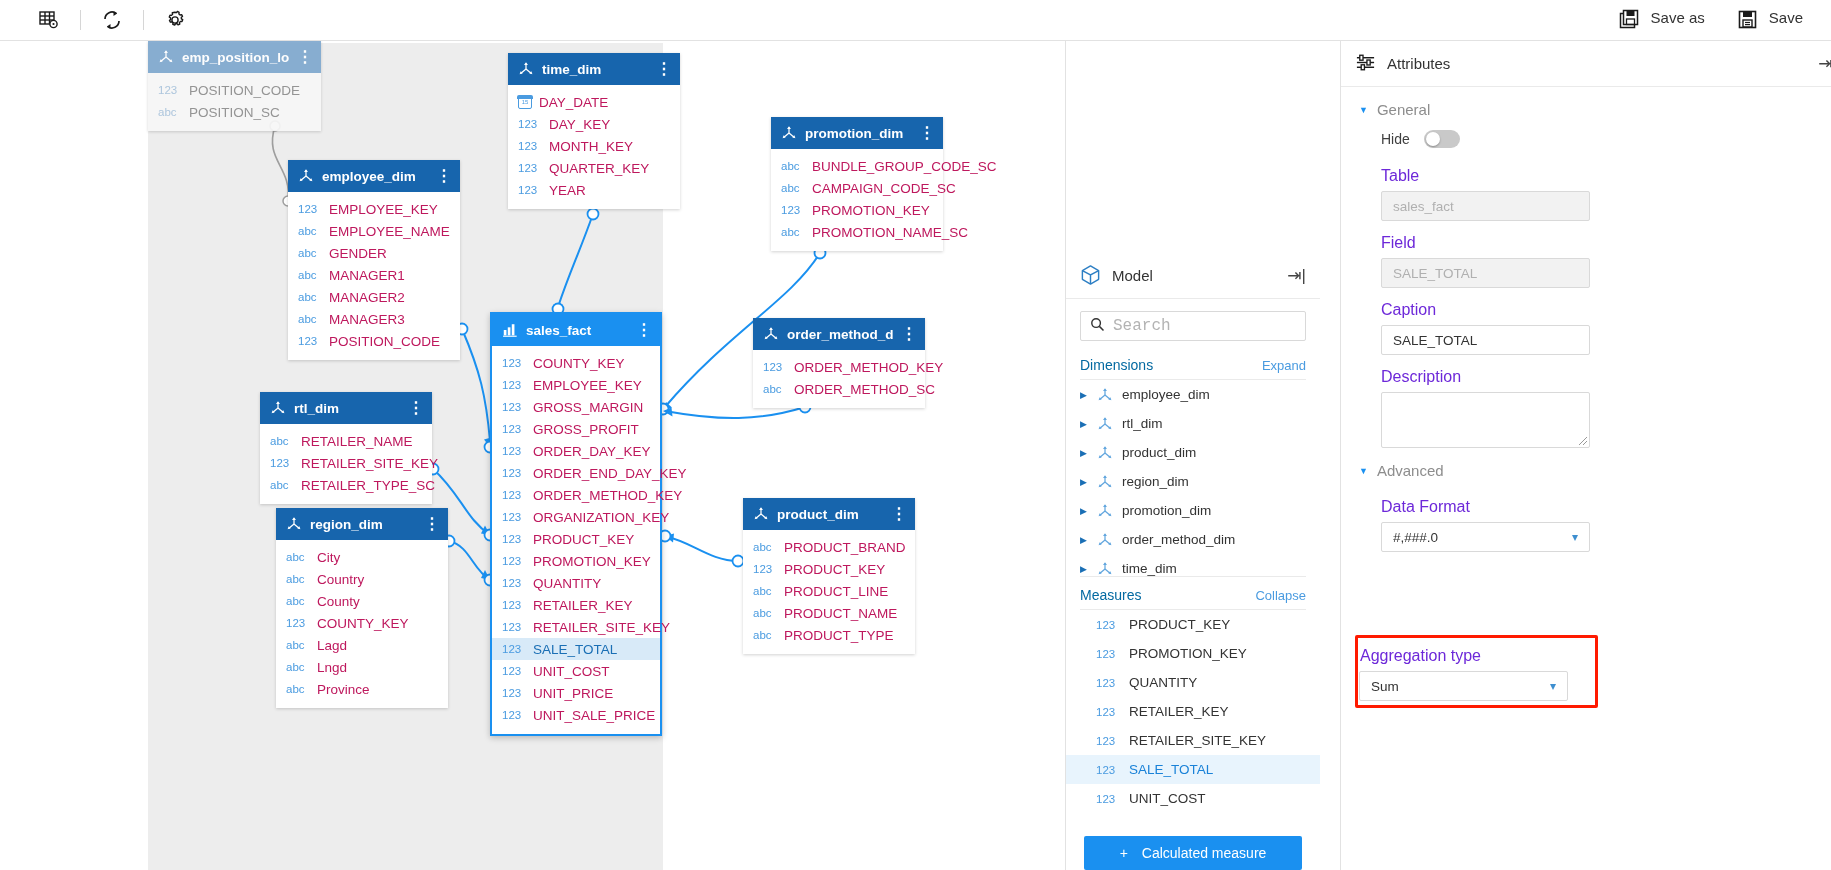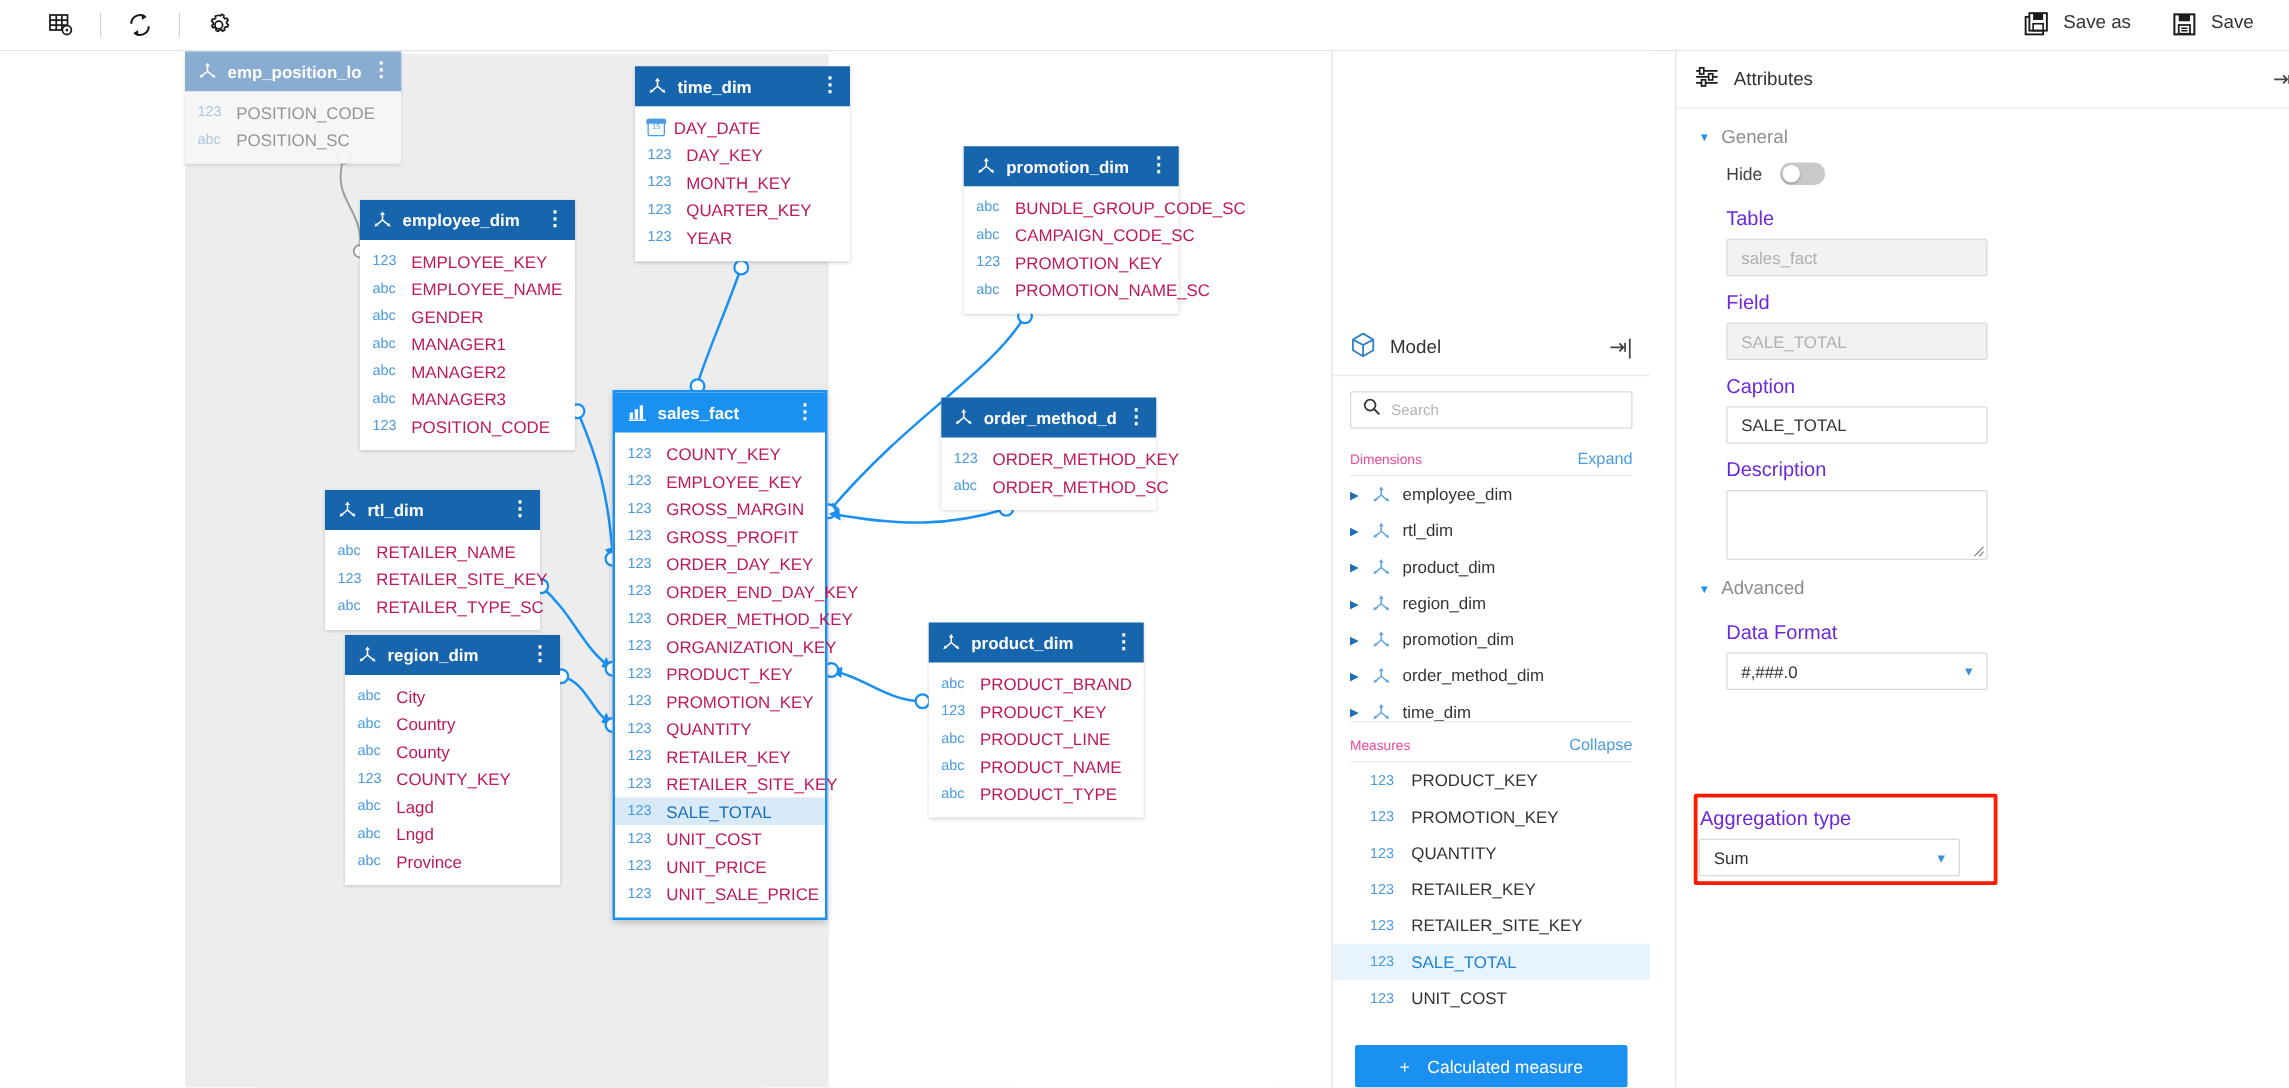--- a/index.html
+++ b/index.html
@@ -117,29 +117,29 @@
     padding: 0 14px; gap: 11px; border-bottom: 1px solid #eaeaea;
     font-size: 15px; color: #333;
   }
   .panel-hd .collapse-ic { margin-left: auto; cursor: pointer; font-size: 17px; color:#444; }
   .search-wrap { padding: 12px 14px 6px 14px; }
   .search-box {
     height: 30px; border: 1px solid #d9d9d9; border-radius: 2px;
     display: flex; align-items: center; padding: 0 9px; gap: 8px;
   }
   .search-box input {
-    border: 0; outline: 0; font-size: 12px; color:#333;
-    font-family: Liberation Sans, sans-serif; width: 100%; background: transparent;
+    border: 0; outline: 0; font-size: 16px; color:#333;
+    font-family: Liberation Mono, monospace; width: 100%; background: transparent;
   }
   .search-box input::placeholder { color: #b3b3b3; }
 
   .sect-hd {
     display: flex; align-items: baseline; padding: 10px 14px 6px 14px;
   }
-  .sect-title { font-size: 11px; color: #ec4899; }
+  .sect-title { font-size: 14px; color: #0369a1; }
   .sect-action { margin-left: auto; font-size: 13px; color: #4a9be0; cursor: pointer; }
   .sect-rule { height: 1px; background: #eaeaea; margin: 0 14px; }
 
   .dim-list { overflow: hidden; height: 196px; position: relative; }
   .dim-row {
     display: flex; align-items: center; height: 29px;
     padding: 0 14px; gap: 9px; cursor: pointer; font-size: 13.5px; color: #333;
   }
   .dim-row .caret {
     width: 8px; color: #1a6fb5; font-size: 9px; flex: none;

